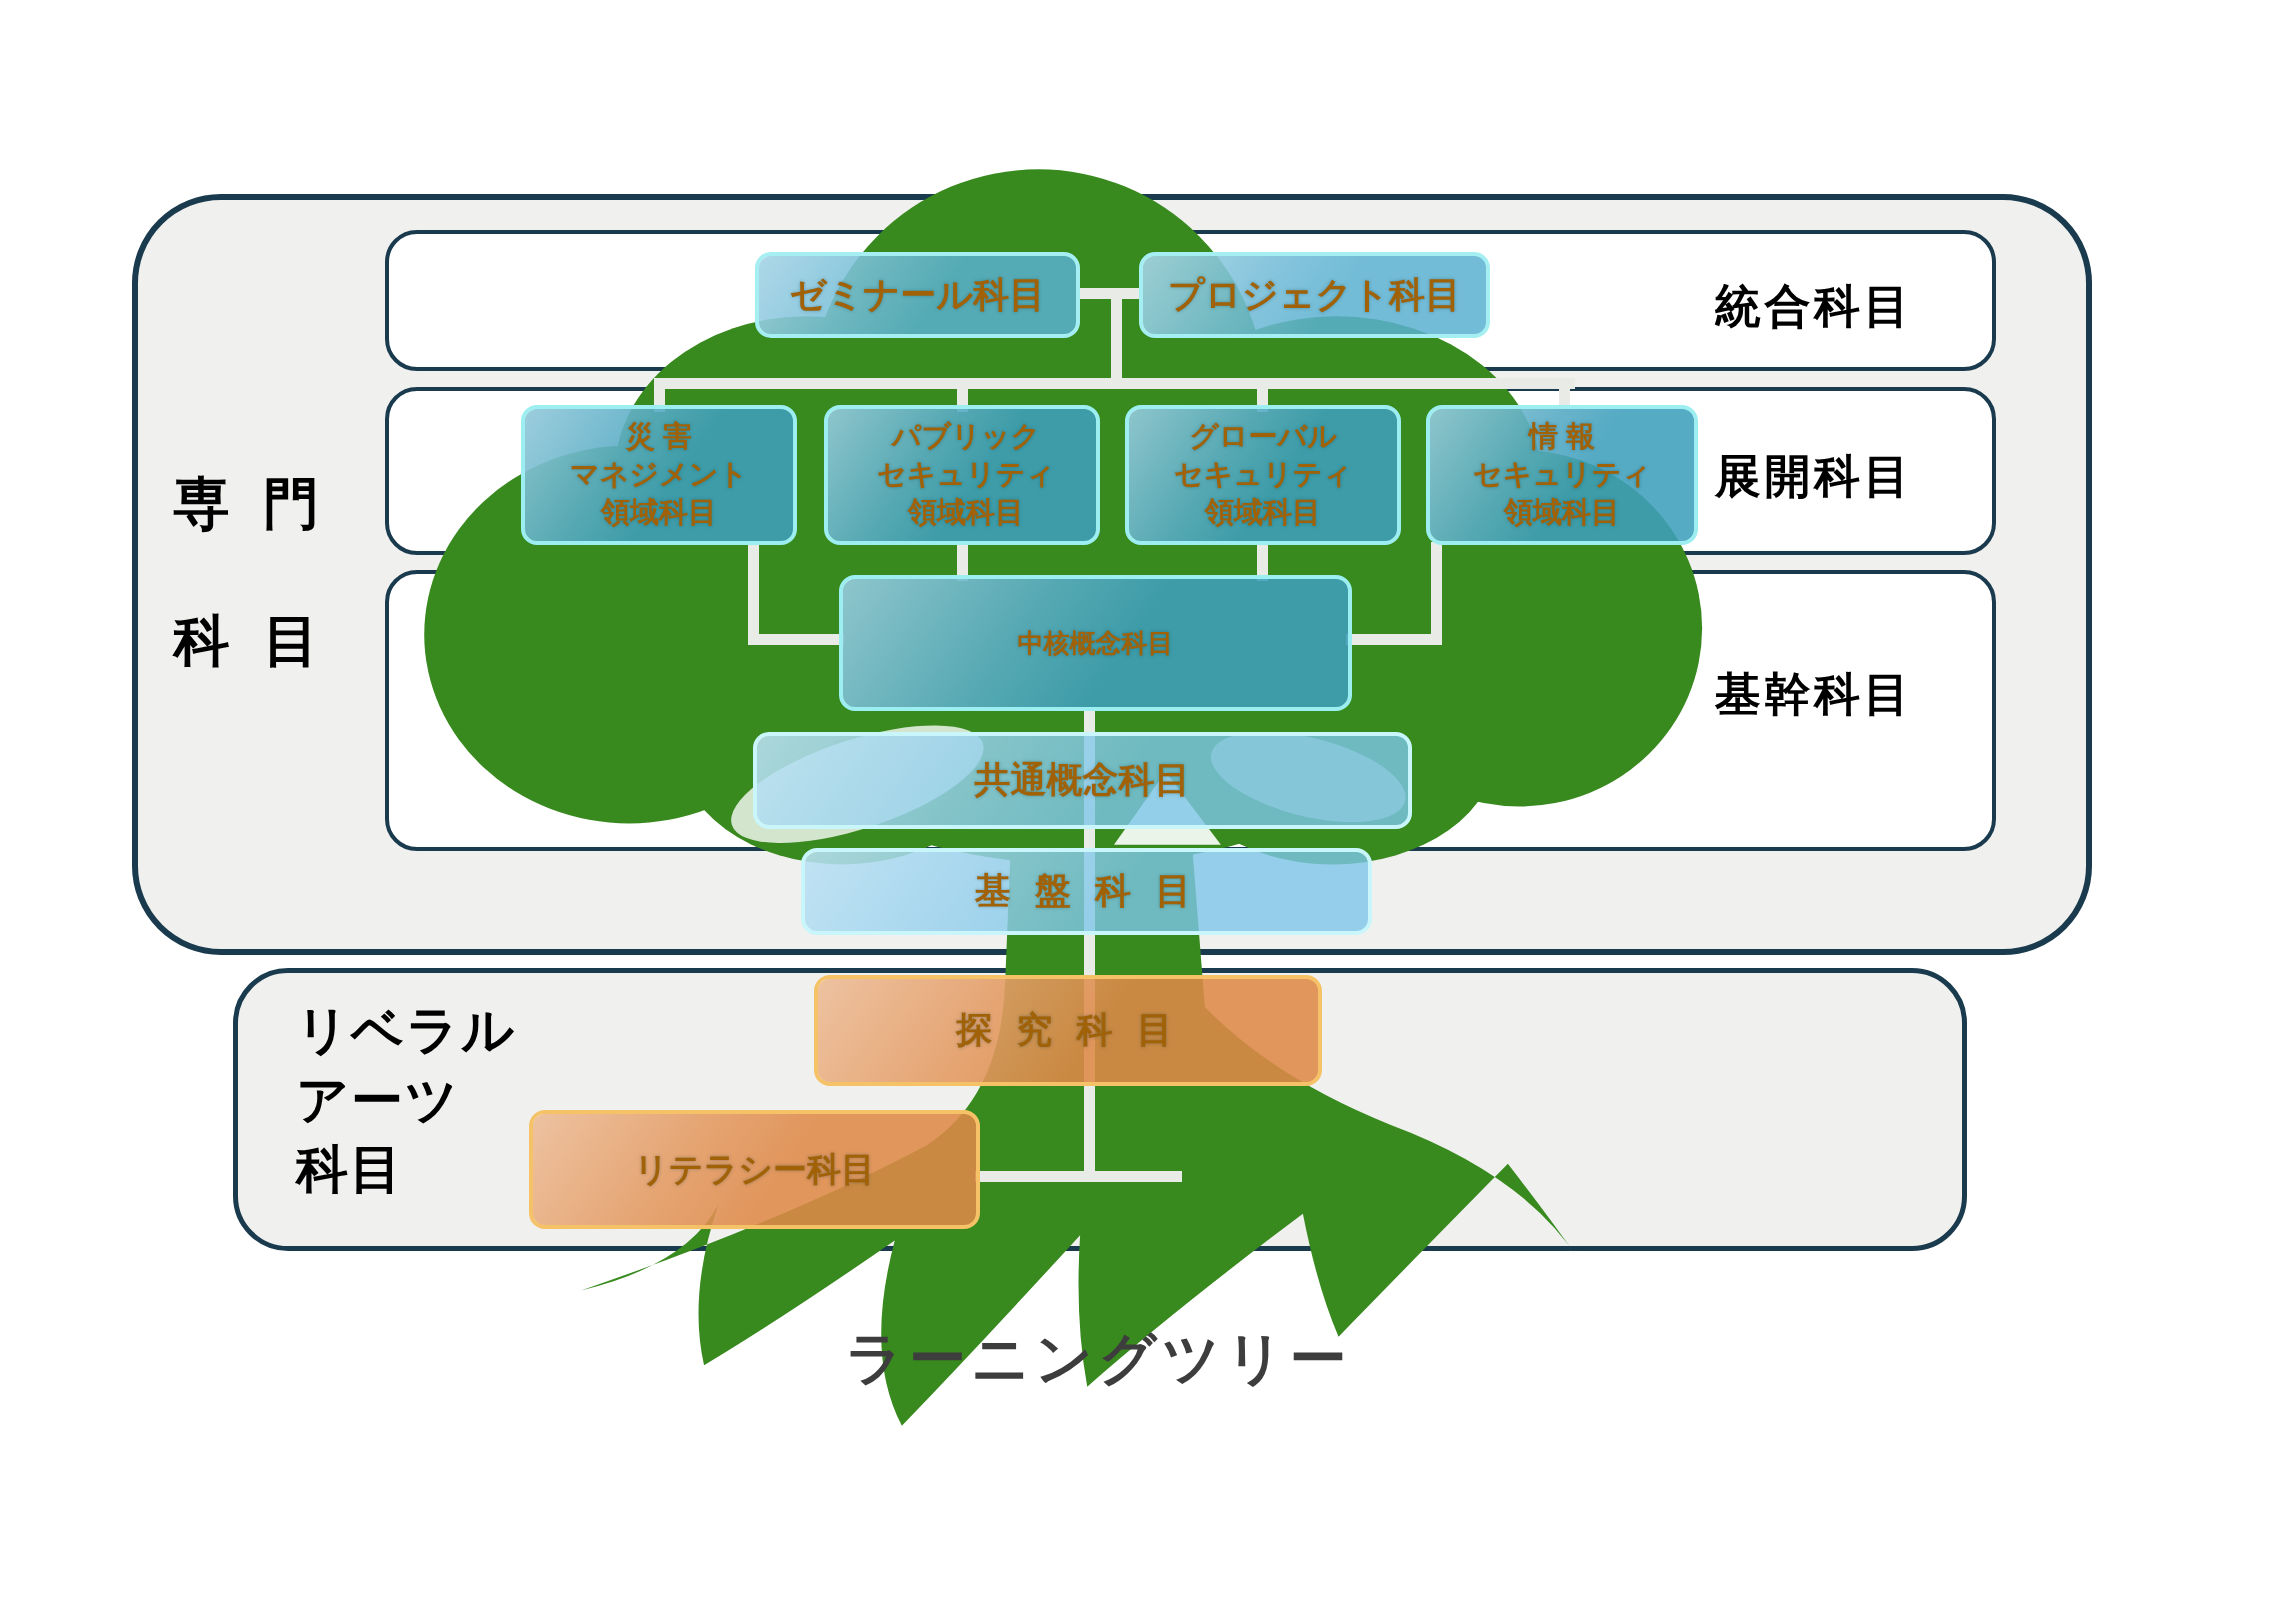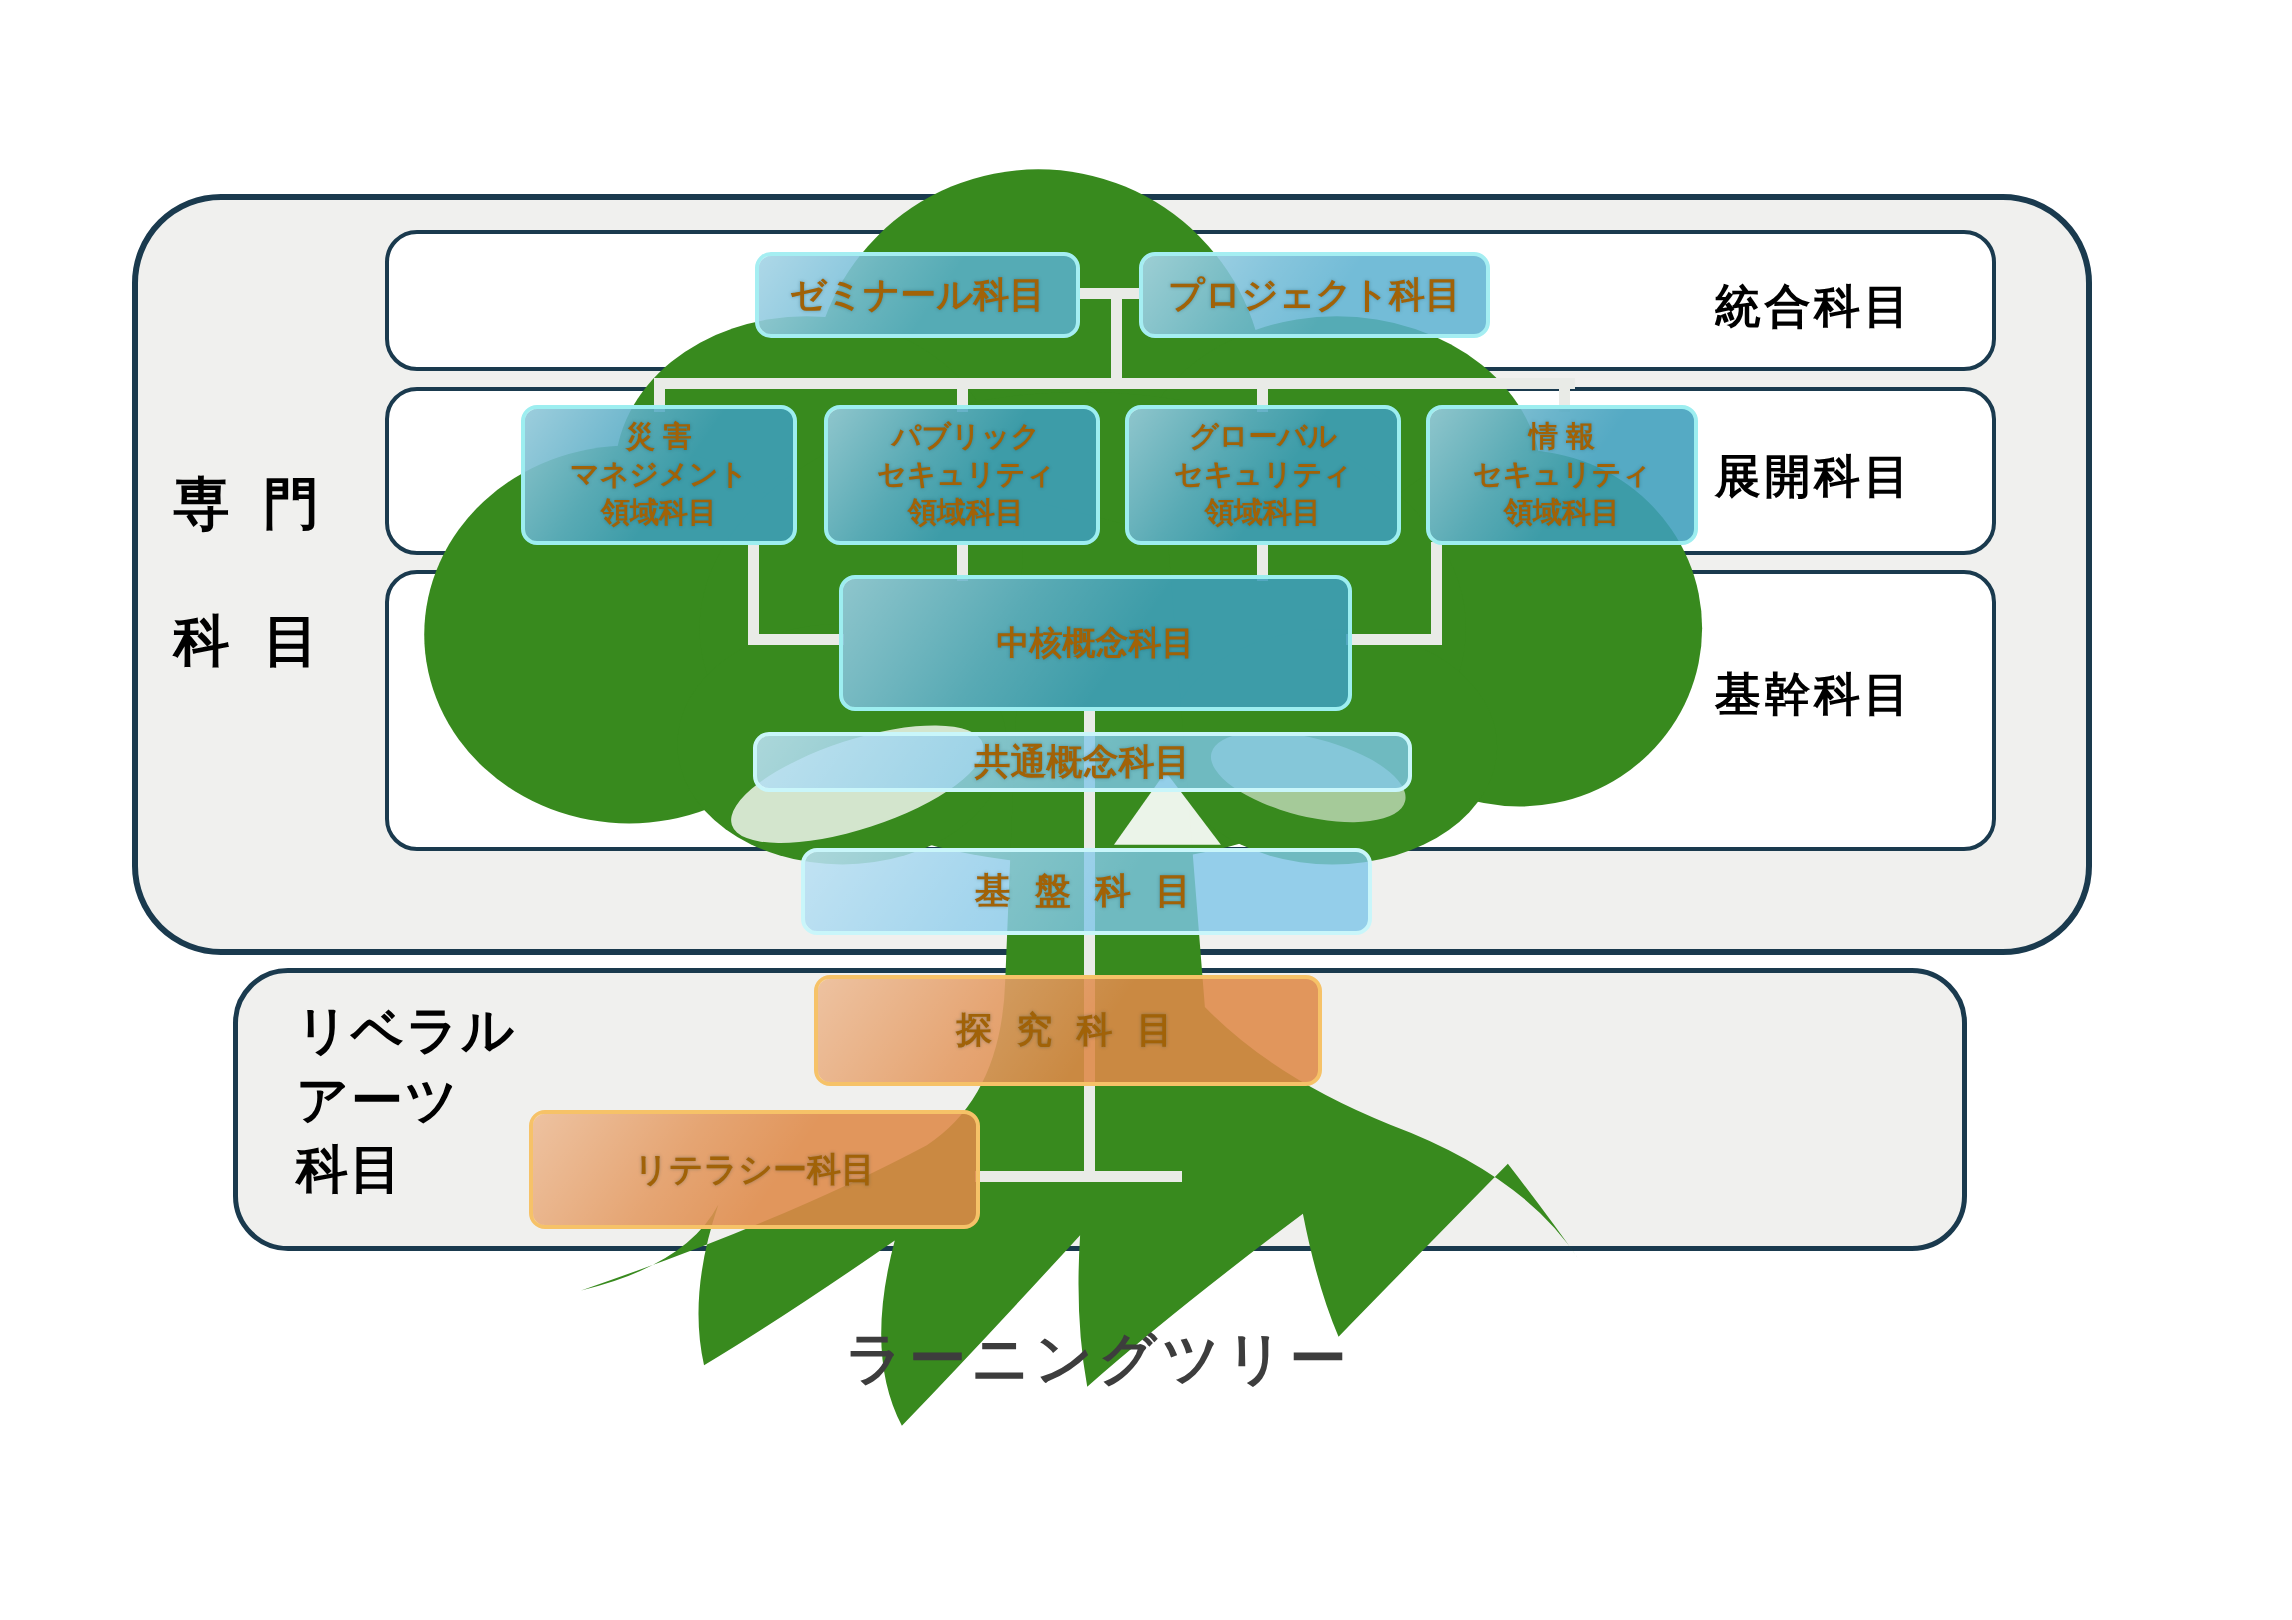--- a/index.html
+++ b/index.html
@@ -127,22 +127,22 @@
   <div class="node teal" style="left:824px;top:405px;width:276px;height:140px;font-size:29px;line-height:1.3;padding-left:8px;"><span>パブリック
 セキュリティ
 領域科目</span></div>
   <div class="node teal" style="left:1125px;top:405px;width:276px;height:140px;font-size:29px;line-height:1.3;"><span>グローバル
 セキュリティ
 領域科目</span></div>
   <div class="node teal" style="left:1426px;top:405px;width:272px;height:140px;font-size:29px;line-height:1.3;"><span>情 報
 セキュリティ
 領域科目</span></div>
 
-  <div class="node teal" style="left:839px;top:575px;width:513px;height:136px;font-size:33px;"><span>中核概念科目</span></div>
-  <div class="node blue" style="left:753px;top:732px;width:659px;height:60px;font-size:36px;"><span>共通概念科目</span></div>
+  <div class="node teal" style="left:839px;top:575px;width:513px;height:136px;font-size:26px;"><span>中核概念科目</span></div>
+  <div class="node blue" style="left:753px;top:732px;width:659px;height:97px;font-size:36px;"><span>共通概念科目</span></div>
   <div class="node blue" style="left:801px;top:848px;width:571px;height:87px;font-size:36px;letter-spacing:7.1px;"><span>基 盤 科 目</span></div>
 
   <div class="node orange" style="left:814px;top:975px;width:508px;height:111px;font-size:36px;letter-spacing:7.1px;"><span>探 究 科 目</span></div>
   <div class="node orange" style="left:529px;top:1110px;width:451px;height:119px;font-size:34px;"><span>リテラシー科目</span></div>
 
   <div class="caption">ラーニングツリー</div>
 
 </div>
 
 

